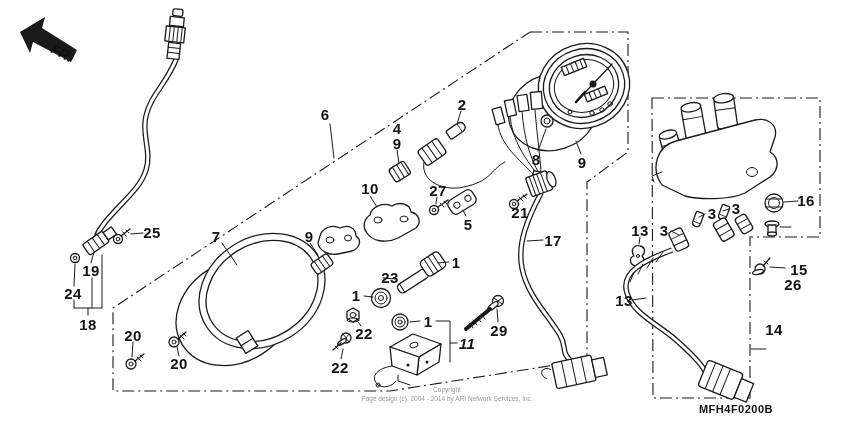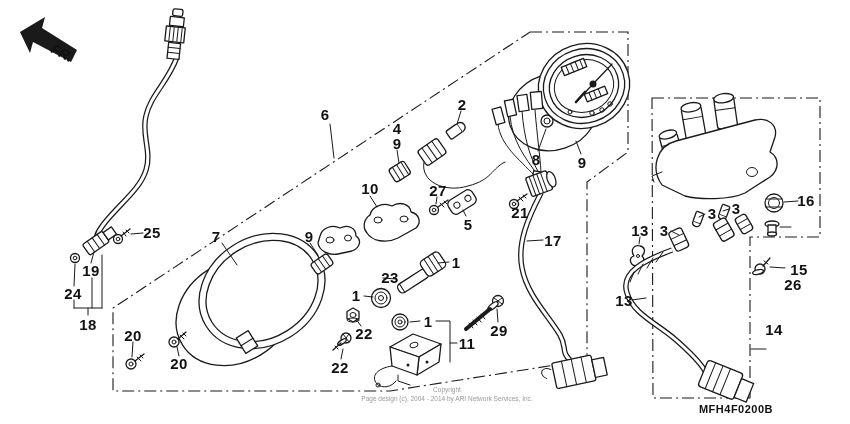--- a/index.html
+++ b/index.html
@@ -376,21 +376,21 @@
       <span class="part-label" style="left: 73px; top: 293px;">24</span>
       <span class="part-label" style="left: 88px; top: 324px;">18</span>
       <span class="part-label" style="left: 390px; top: 277px;">23</span>
       <span class="part-label" style="left: 456px; top: 262px;">1</span>
       <span class="part-label" style="left: 356px; top: 295px;">1</span>
       <span class="part-label" style="left: 428px; top: 321px;">1</span>
       <span class="part-label" style="left: 364px; top: 333px;">22</span>
       <span class="part-label" style="left: 340px; top: 367px;">22</span>
       <span class="part-label" style="left: 133px; top: 335px;">20</span>
       <span class="part-label" style="left: 179px; top: 363px;">20</span>
-      <span class="part-label" style="left: 467px; top: 343px;">11</span>
+      <span class="part-label" style="left: 467px; top: 343px; font-style: italic;">11</span>
       <span class="part-label" style="left: 499px; top: 330px;">29</span>
       <span class="part-label" style="left: 640px; top: 230px;">13</span>
       <span class="part-label" style="left: 664px; top: 230px;">3</span>
       <span class="part-label" style="left: 712px; top: 213px;">3</span>
       <span class="part-label" style="left: 736px; top: 208px;">3</span>
       <span class="part-label" style="left: 806px; top: 200px;">16</span>
       <span class="part-label" style="left: 799px; top: 226px; margin-top: 43px;">15</span>
       <span class="part-label" style="left: 793px; top: 284px;">26</span>
       <span class="part-label" style="left: 624px; top: 300px;">13</span>
       <span class="part-label" style="left: 774px; top: 329px;">14</span>

